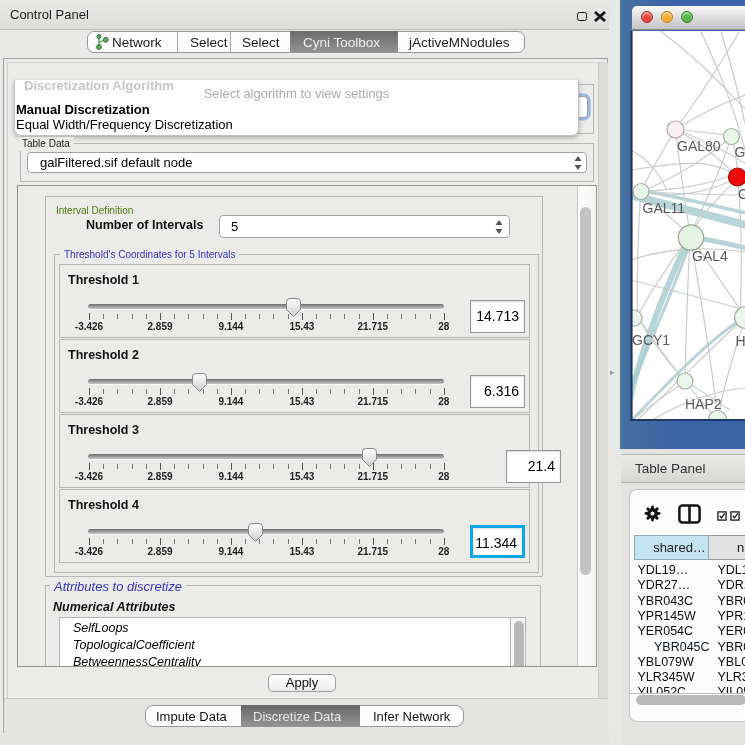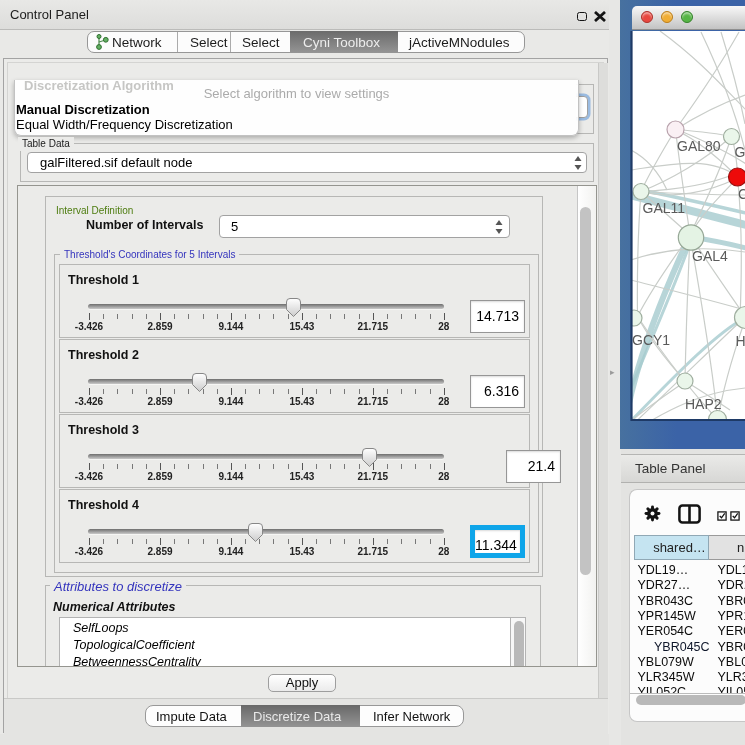--- a/index.html
+++ b/index.html
@@ -178,21 +178,21 @@
   <div class="abs" style="left:443.8px;top:546px;transform:translateX(-50%);font-size:10px;font-weight:bold;color:#222;white-space:nowrap;">28</div>
   <svg class="abs" style="left:247.3px;top:522px;" width="17" height="21" viewBox="0 0 17 21">
     <path d="M1.5 5 Q1.5 1.5 5 1.5 L12 1.5 Q15.5 1.5 15.5 5 L15.5 12.5 L8.5 19.5 L1.5 12.5 Z" fill="url(#thg3)" stroke="#878787" stroke-width="1"></path>
     <defs>
         <linearGradient id="thg3" x1="0" y1="0" x2="0" y2="1">
           <stop offset="0" stop-color="#ffffff"></stop>
           <stop offset="1" stop-color="#cccccc"></stop>
         </linearGradient>
       </defs>
   </svg>
-  <div class="abs" style="left:470px;top:525px;width:55px;height:33px;background:#fff;border:5px solid #0ea5e9;box-sizing:border-box;box-shadow:inset 0 1px 2px rgba(0,0,0,0.15);text-align:right;font-size:14px;color:#000;line-height:31px;padding-right:5px;">11.344</div>
+  <div class="abs" style="left:470px;top:525px;width:55px;height:33px;background:#fff;border:3px solid #0ea5e9;box-sizing:border-box;box-shadow:inset 0 1px 2px rgba(0,0,0,0.15);text-align:right;font-size:14px;color:#000;line-height:31px;padding-right:5px;">11.344</div>
 
   <div class="abs" style="left:14px;top:580px;width:579px;height:86px;overflow:hidden;font-style:italic;">
     <div class="abs" style="left:31px;top:5px;width:494px;height:120px;border:1px solid #b7b7b5;"></div>
     <div class="abs" style="left:36px;top:-1px;background:#ebebe9;padding:0 4px;font-size:13px;color:#3434bd;white-space:nowrap;">Attributes to discretize</div>
     <div class="abs" style="left:39px;top:20px;font-size:12.5px;font-weight:bold;color:#111;">Numerical Attributes</div>
     <div class="abs" style="left:45px;top:37px;width:452px;height:60px;background:#fff;border:1px solid #b3b3b3;box-sizing:border-box;"></div>
     <div class="abs" style="left:497px;top:37px;width:15px;height:60px;background:#f7f7f7;border:1px solid #b3b3b3;border-left:none;box-sizing:border-box;"></div>
     <div class="abs" style="left:500px;top:41px;width:10px;height:50px;background:#b9b9b9;border-radius:5px;"></div>
     <div class="abs" style="left:59px;top:41px;font-size:12.5px;color:#000;">SelfLoops</div>
     <div class="abs" style="left:59px;top:58px;font-size:12.5px;color:#000;">TopologicalCoefficient</div>

